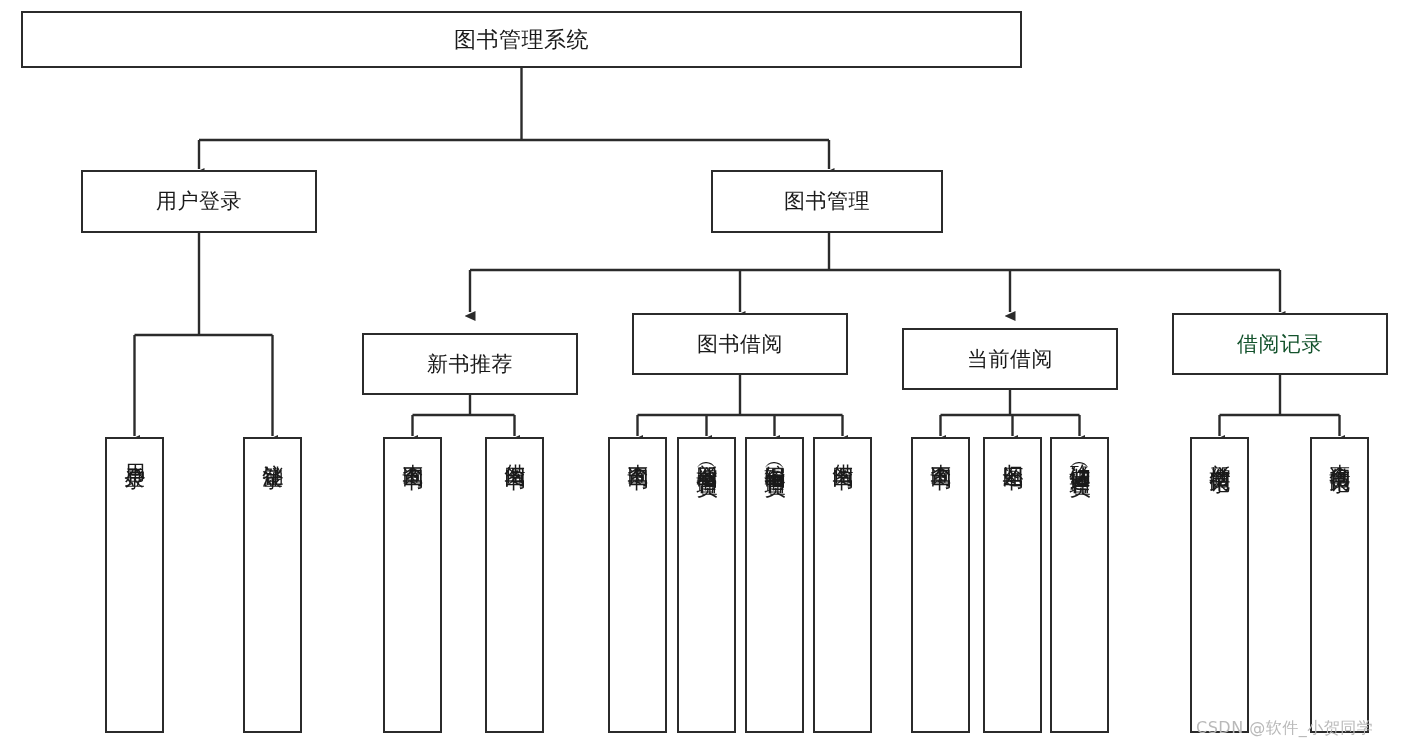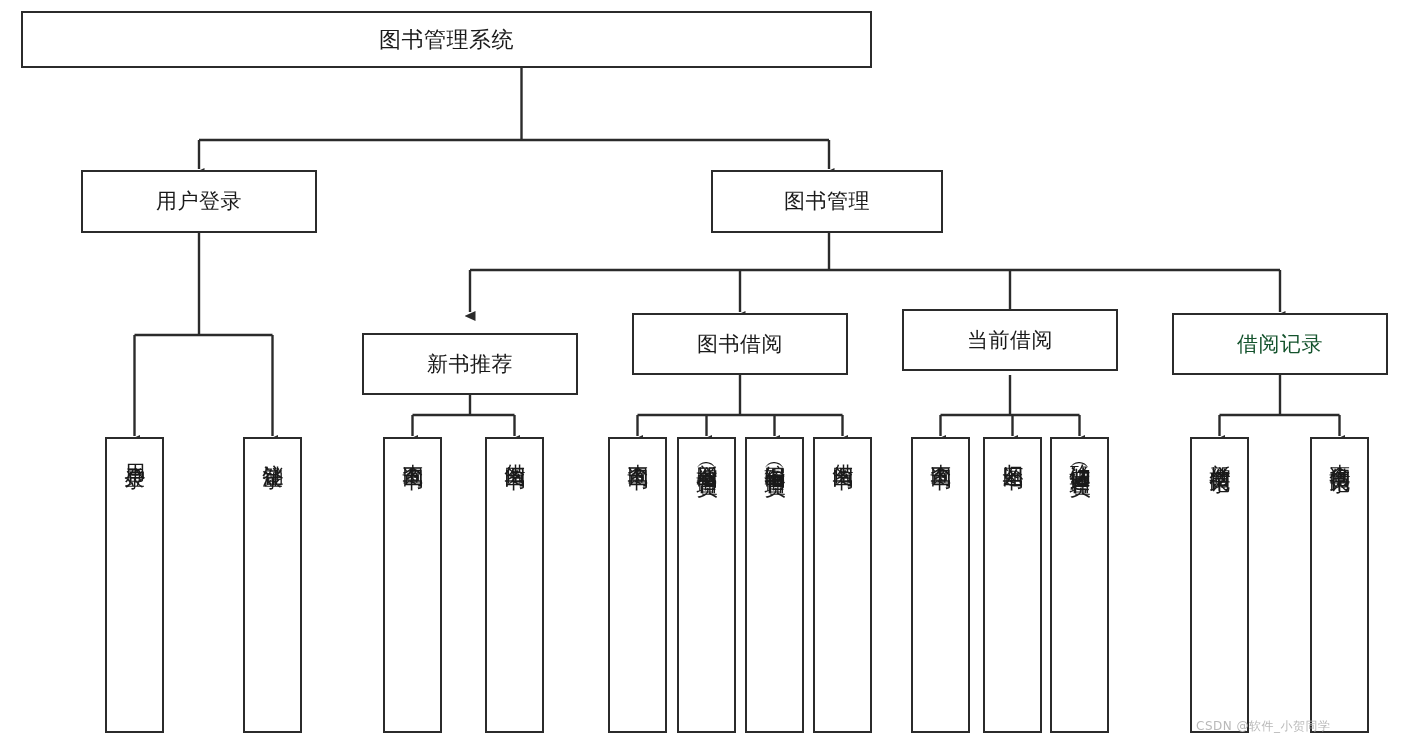--- a/index.html
+++ b/index.html
@@ -54,21 +54,21 @@
   .node.vertical .label {
     writing-mode: vertical-rl;
     text-orientation: upright;
     font-size: 21px;
     letter-spacing: 2px;
     line-height: 1;
   }
   .node.root .label { font-size: 22px; }
   .watermark {
     position: absolute;
-    font-size: 12px;
+    font-size: 16px;
     color: #b9b9b9;
     white-space: nowrap;
     letter-spacing: 0.5px;
     user-select: none;
   }
 </style>
 </head>
 <body>
 
 <div id="canvas" style="background: rgb(255, 255, 255);">
@@ -109,36 +109,36 @@
         <path d="M1012.5,415 L1012.5,436" marker-end="url(#arrow)"></path>
         <path d="M1079.5,415 L1079.5,436" marker-end="url(#arrow)"></path>
         <path d="M1280,375 L1280,415"></path>
         <path d="M1219.5,415 L1339.5,415"></path>
         <path d="M1219.5,415 L1219.5,436" marker-end="url(#arrow)"></path>
         <path d="M1339.5,415 L1339.5,436" marker-end="url(#arrow)"></path>
       </g>
   </svg>
 
   <div id="node-layer">
-      <div class="node horizontal root" style="left: 21px; top: 11px; width: 851px; height: 57px; border-color: rgb(43, 43, 43); color: rgb(26, 26, 26);">
+      <div class="node horizontal root" style="left: 21px; top: 11px; width: 1001px; height: 57px; border-color: rgb(43, 43, 43); color: rgb(26, 26, 26);">
         <span class="label">图书管理系统</span>
       </div>
       <div class="node horizontal" style="left: 81px; top: 170px; width: 236px; height: 63px; border-color: rgb(43, 43, 43); color: rgb(26, 26, 26);">
         <span class="label">用户登录</span>
       </div>
       <div class="node horizontal" style="left: 711px; top: 170px; width: 232px; height: 63px; border-color: rgb(43, 43, 43); color: rgb(26, 26, 26);">
         <span class="label">图书管理</span>
       </div>
       <div class="node horizontal" style="left: 362px; top: 313px; width: 216px; height: 62px; border-color: rgb(43, 43, 43); color: rgb(26, 26, 26); margin-top: 20px;">
         <span class="label">新书推荐</span>
       </div>
       <div class="node horizontal" style="left: 632px; top: 313px; width: 216px; height: 62px; border-color: rgb(43, 43, 43); color: rgb(26, 26, 26);">
         <span class="label">图书借阅</span>
       </div>
-      <div class="node horizontal" style="left: 902px; top: 309px; width: 216px; height: 62px; border-color: rgb(43, 43, 43); color: rgb(26, 26, 26);">
+      <div class="node horizontal" style="left: 902px; top: 328px; width: 216px; height: 62px; border-color: rgb(43, 43, 43); color: rgb(26, 26, 26);">
         <span class="label">当前借阅</span>
       </div>
       <div class="node horizontal" style="left: 1172px; top: 313px; width: 216px; height: 62px; border-color: rgb(43, 43, 43); color: #14532d;">
         <span class="label">借阅记录</span>
       </div>
       <div class="node vertical" style="left: 105px; top: 437px; width: 59px; height: 296px; border-color: rgb(43, 43, 43); color: rgb(26, 26, 26);">
         <span class="label">用户登录</span>
       </div>
       <div class="node vertical" style="left: 243px; top: 437px; width: 59px; height: 296px; border-color: rgb(43, 43, 43); color: rgb(26, 26, 26);">
         <span class="label">注销登录</span>

